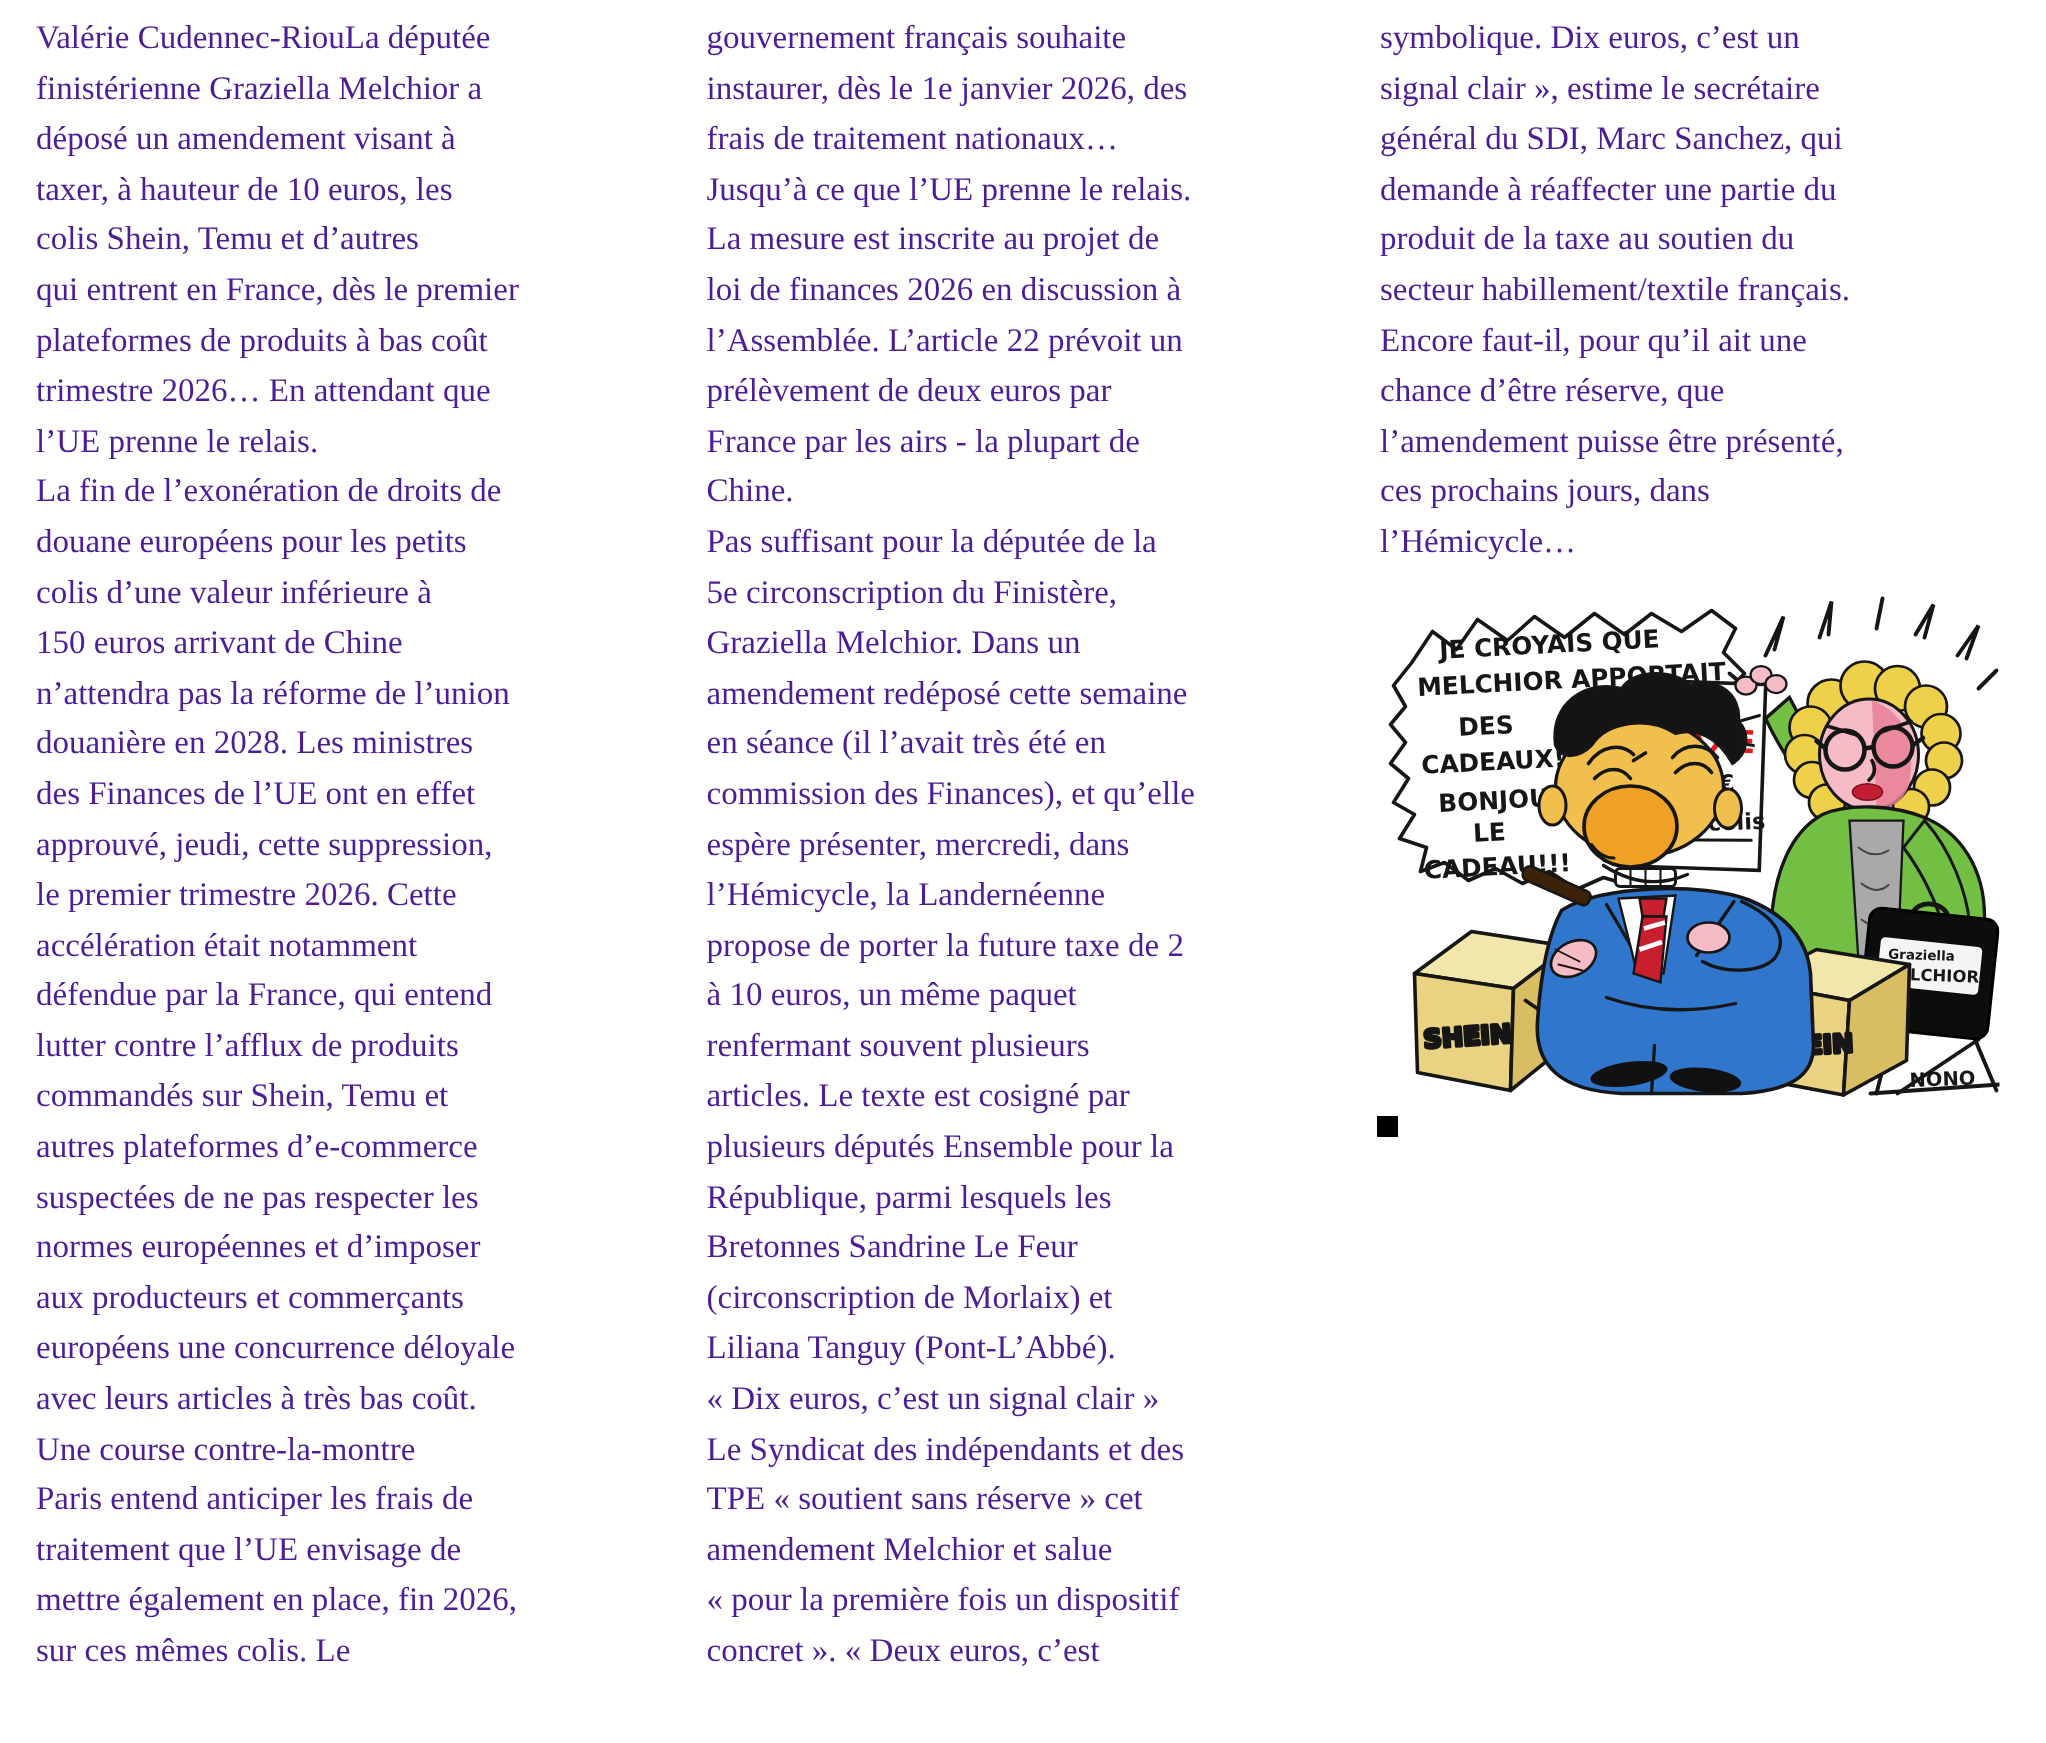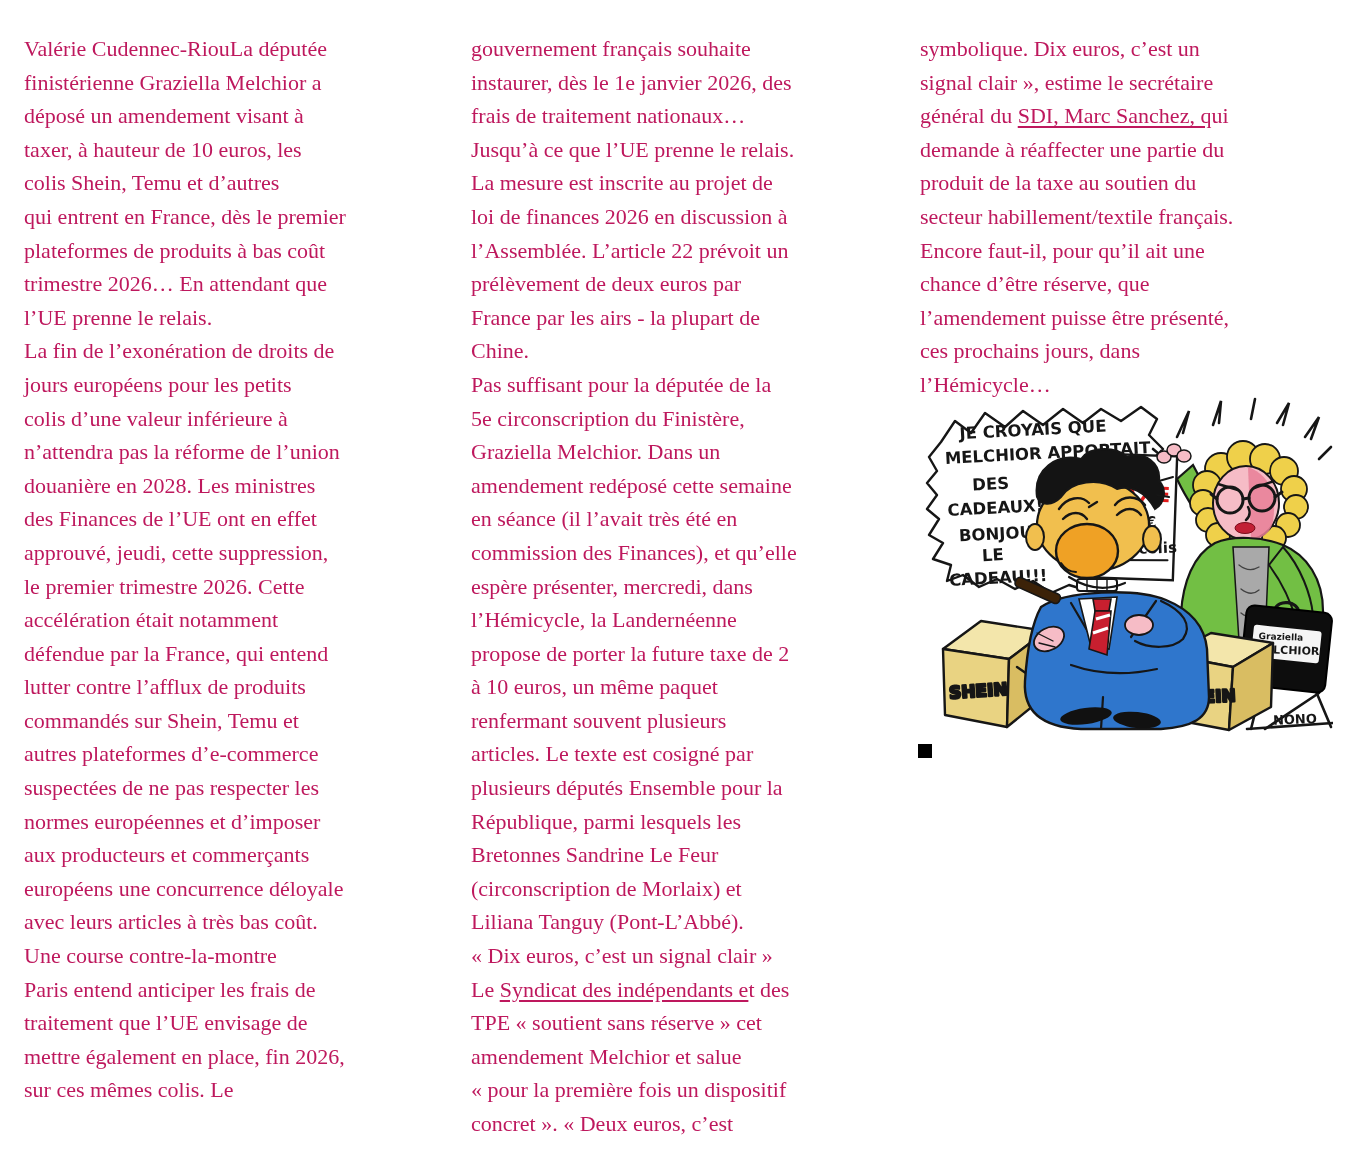--- a/index.html
+++ b/index.html
@@ -1,29 +1,29 @@
 <!DOCTYPE html>
 <html><head>
 <meta charset="utf-8">
 <style>
   html,body{margin:0;padding:0;}
   body{
     width:1364px;height:1162px;background:#ffffff;position:relative;overflow:hidden;
     font-family:"Liberation Serif", serif;
   }
   .col{
-    position:absolute;top:32px;
-    font-size:22px;line-height:33.6px;color:#be185d;
+    position:absolute;top:8px;
+    font-size:22px;line-height:33.6px;color:#4c1d95;
     white-space:nowrap;
   }
   #col1{left:24px;}
   #col2{left:471px;}
   #col3{left:920px;}
   .line{height:33.6px;}
-  .u{text-decoration:underline;text-underline-offset:3px;}
+  .u{text-underline-offset:3px;}
   .cartoon{position:absolute;left:921px;top:397px;width:412px;height:336px;}
   .endmark{
     position:absolute;left:918px;top:744px;width:14px;height:14px;background:#000;
   }
   .hand{font-family:"DejaVu Sans", sans-serif;font-weight:700;fill:#161616;}
   .hand-light{font-family:"DejaVu Sans", sans-serif;font-weight:700;}
   svg .ink{stroke:#161616;fill:none;stroke-linecap:round;}
 </style>
 </head>
 <body>
@@ -34,22 +34,23 @@
       <div class="line">Valérie Cudennec-RiouLa députée</div>
       <div class="line">finistérienne Graziella Melchior a</div>
       <div class="line">déposé un amendement visant à</div>
       <div class="line">taxer, à hauteur de 10 euros, les</div>
       <div class="line">colis Shein, Temu et d’autres</div>
       <div class="line">qui entrent en France, dès le premier</div>
       <div class="line">plateformes de produits à bas coût</div>
       <div class="line">trimestre 2026… En attendant que</div>
       <div class="line">l’UE prenne le relais.</div>
       <div class="line">La fin de l’exonération de droits de</div>
-      <div class="line">jours européens pour les petits</div>
+      <div class="line">douane européens pour les petits</div>
       <div class="line">colis d’une valeur inférieure à</div>
+      <div class="line">150 euros arrivant de Chine</div>
       <div class="line">n’attendra pas la réforme de l’union</div>
       <div class="line">douanière en 2028. Les ministres</div>
       <div class="line">des Finances de l’UE ont en effet</div>
       <div class="line">approuvé, jeudi, cette suppression,</div>
       <div class="line">le premier trimestre 2026. Cette</div>
       <div class="line">accélération était notamment</div>
       <div class="line">défendue par la France, qui entend</div>
       <div class="line">lutter contre l’afflux de produits</div>
       <div class="line">commandés sur Shein, Temu et</div>
       <div class="line">autres plateformes d’e-commerce</div>

